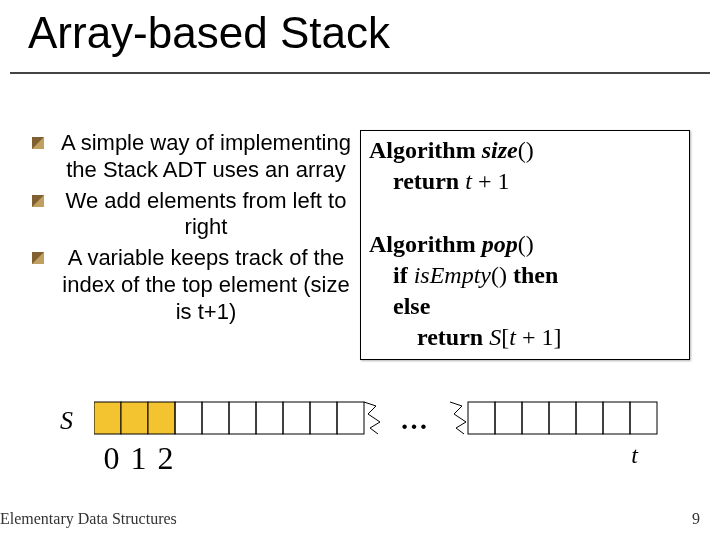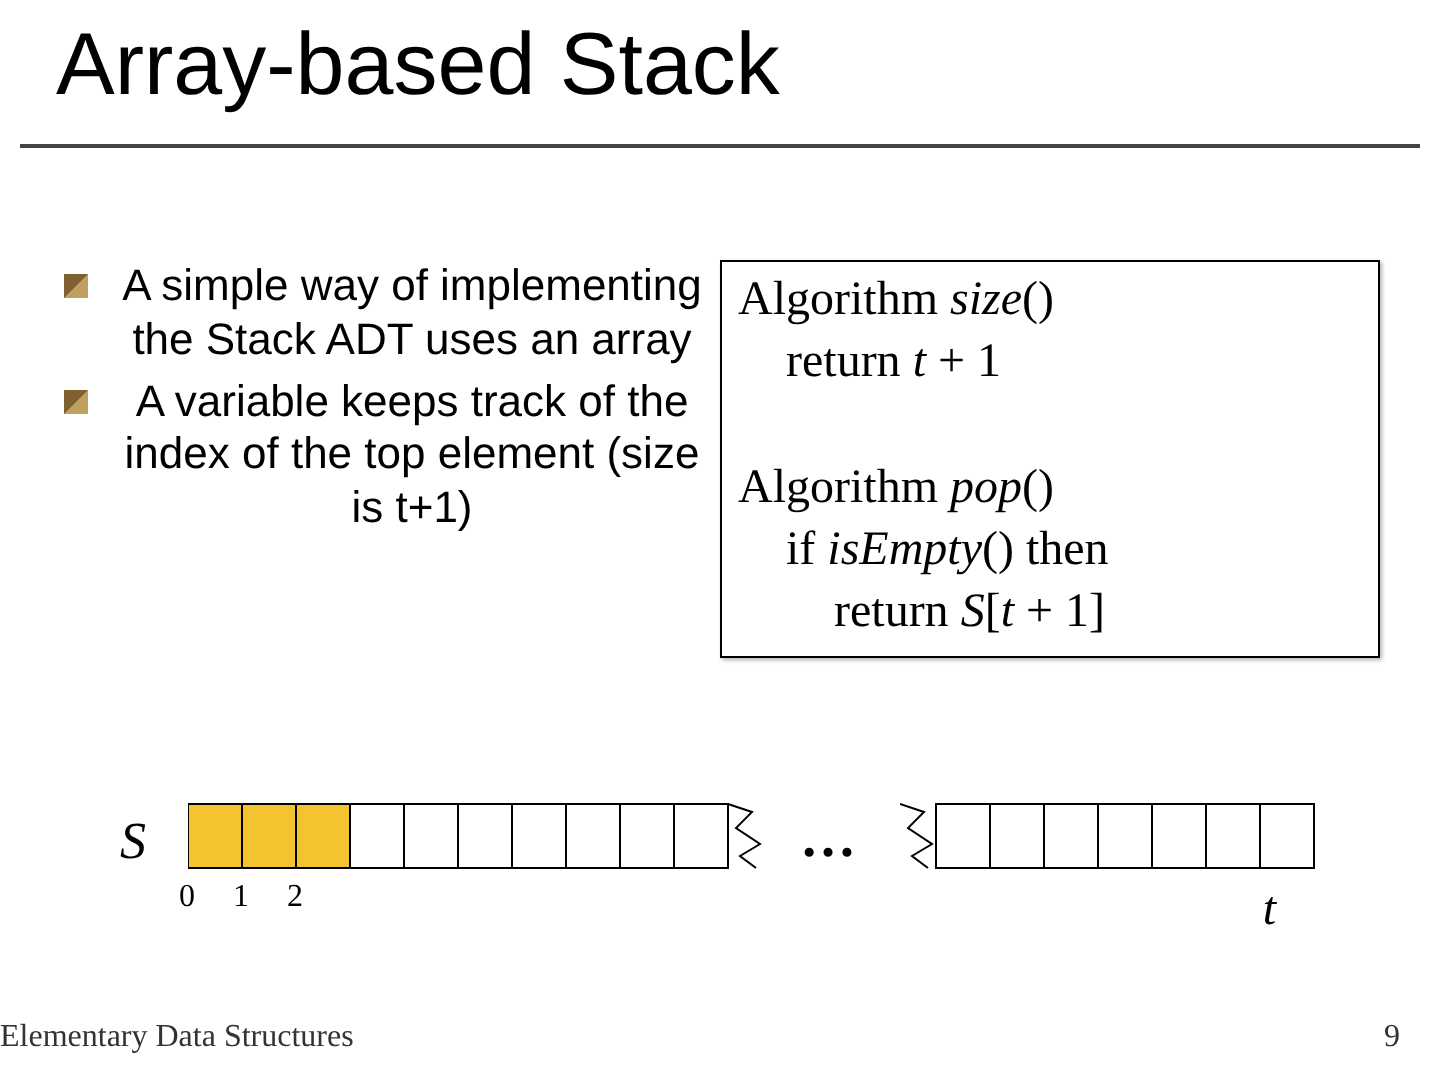--- a/index.html
+++ b/index.html
@@ -75,22 +75,22 @@
     position: absolute;
     top: 7px;
     left: 2px;
   }
   .bullet .text {
     flex: 1;
   }
   .algo-line   { white-space: pre; }
   .algo-indent1 { padding-left: 24px; white-space: pre; }
   .algo-indent2 { padding-left: 48px; white-space: pre; }
-  .kw { font-weight: normal; }
-  .fn { font-weight: normal; font-style: italic; margin-top: 40px; }
+  .kw { font-weight: bold; }
+  .fn { font-weight: bold; font-style: italic; margin-top: 40px; }
   .var { font-style: italic; }
 
   
   .diagram {
     position: absolute;
     left: 60px;
     top: 398px;
     width: 620px;
     height: 70px;
   }
@@ -105,23 +105,23 @@
   .t-label {
     position: absolute;
     right: 42px;
     top: 44px;
     font-style: italic;
     font-size: 24px;
     font-family: "Times New Roman", serif;
   }
   .idx-labels {
     position: absolute;
-    left: 20px;
+    left: 38px;
     top: 42px;
-    font-size: 16px;
+    font-size: 32px;
     font-family: "Times New Roman", serif;
   }
   .idx-labels span { display:inline-block; width:27px; text-align:center; }
   .dots {
     position: absolute;
     left: 340px;
     top: 6px;
     font-size: 28px;
     font-family: "Times New Roman", serif;
     font-weight: bold;
@@ -173,30 +173,40 @@
         </div>
         <div class="text">A simple way of implementing the Stack ADT uses an array</div>
       </div>
       <div class="bullet">
         <div class="marker">
           <svg width="14" height="14">
               <polygon points="0,0 12,0 12,12 0,12" fill="#c0a060"></polygon>
               <polygon points="0,0 12,0 0,12" fill="#806030"></polygon>
             </svg>
         </div>
+        <div class="text">We add elements from left to right</div>
+      </div>
+      <div class="bullet">
+        <div class="marker">
+          <svg width="14" height="14">
+              <polygon points="0,0 12,0 12,12 0,12" fill="#c0a060"></polygon>
+              <polygon points="0,0 12,0 0,12" fill="#806030"></polygon>
+            </svg>
+        </div>
         <div class="text">A variable keeps track of the  index of the top element (size is t+1)</div>
       </div>
     </div>
 
     <div class="col-right">
       <div class="algo-line"><span class="kw">Algorithm </span><span class="fn">size</span><span>()</span></div>
       <div class="algo-indent1"><span class="kw">return </span><span class="var">t</span><span> + 1</span></div>
       <div class="algo-line">&nbsp;</div>
       <div class="algo-line"><span class="kw">Algorithm </span><span class="fn">pop</span><span>()</span></div>
       <div class="algo-indent1"><span class="kw">if </span><span class="var">isEmpty</span><span>() </span><span class="kw">then</span></div>
+      <div class="algo-indent1"><span class="kw">else</span></div>
       <div class="algo-indent2"><span class="kw">return </span><span class="var">S</span><span>[</span><span class="var">t</span><span> + 1]</span></div>
     </div>
 
   </div>
 
   <div class="diagram">
     <div class="S-label">S</div>
 
     <svg class="array-strip strip-left" viewBox="0 0 290 40" preserveAspectRatio="none">
       <rect x="0" y="4" width="27" height="32" fill="#f4c430" stroke="#000"></rect>

